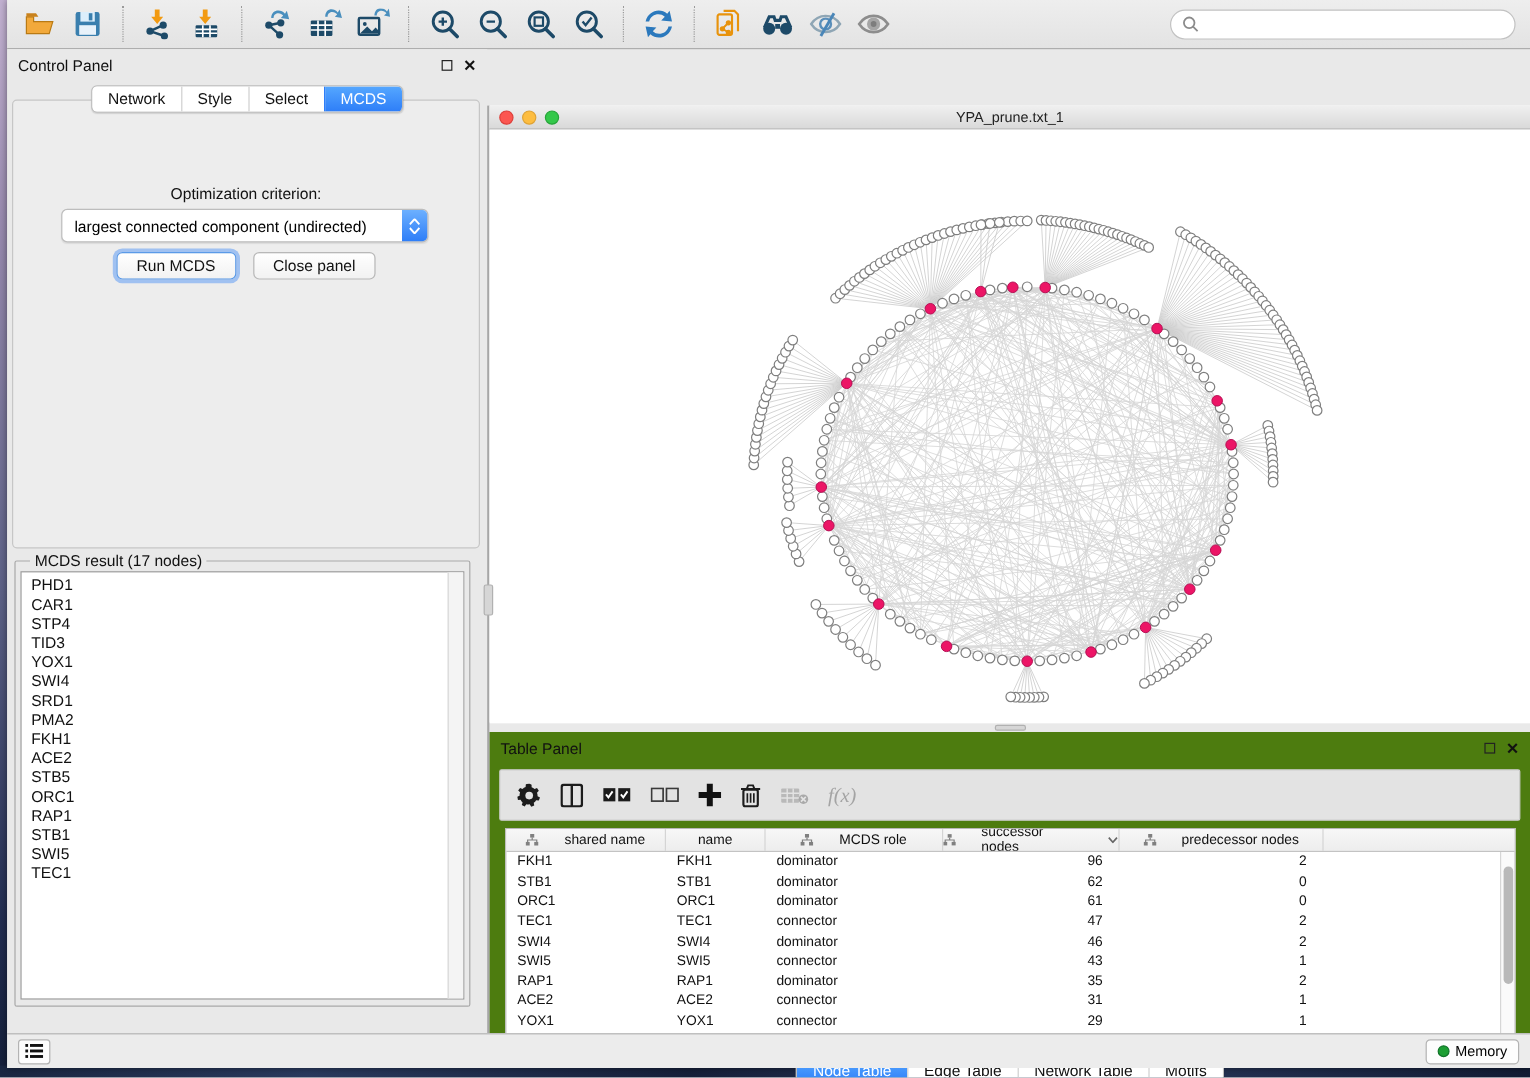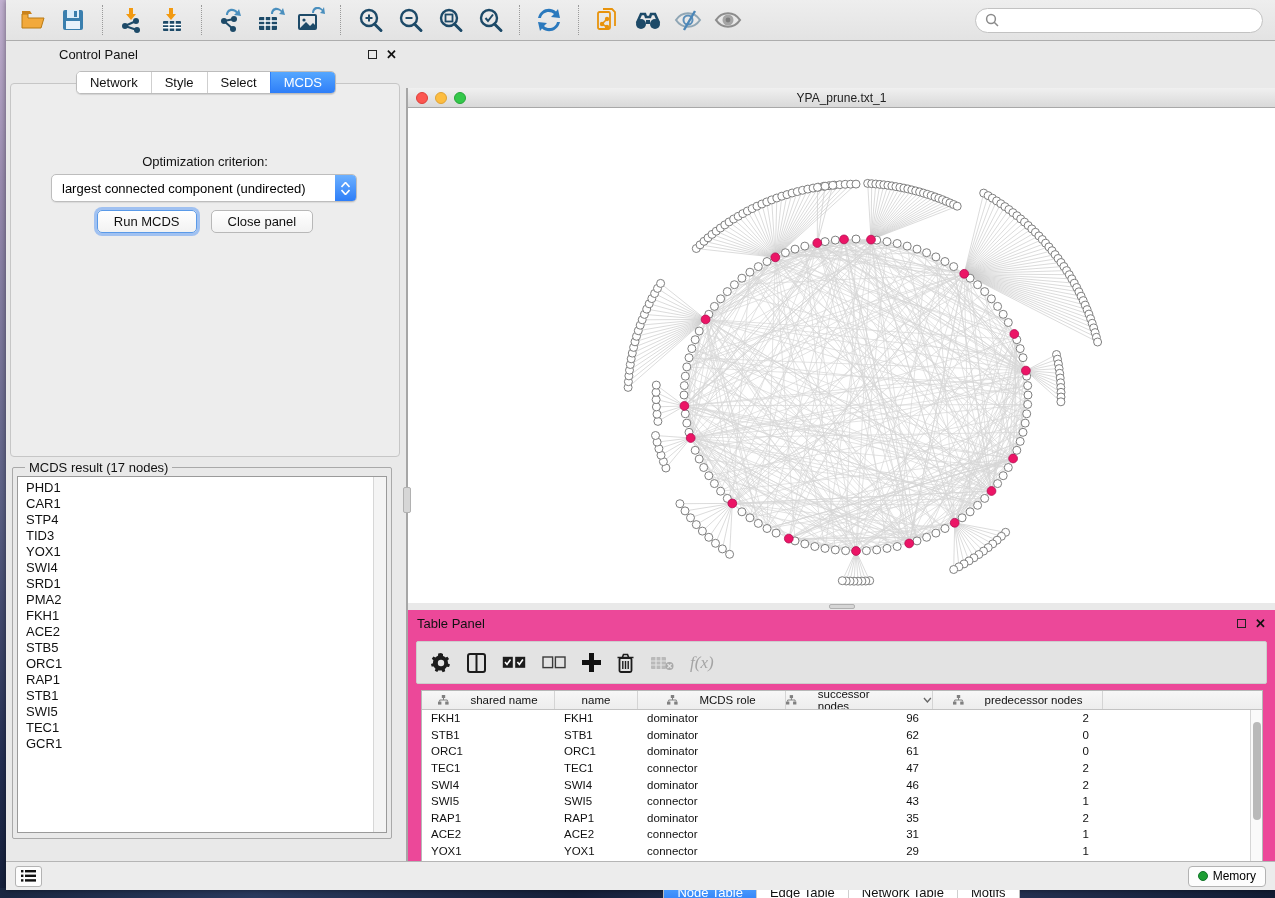--- a/index.html
+++ b/index.html
@@ -23,21 +23,21 @@
   
   #status-bar { position:absolute; left:0; right:0; bottom:0; height:29px; background:#ececec;
     border-top:1px solid #b5b5b5; display:flex; align-items:center; padding:0 9px;margin-top:36px; }
   #list-button { width:27px; height:21px; background:#fdfdfd; border:1px solid #b3b3b3; border-radius:3px;
     display:flex; align-items:center; justify-content:center; }
   #memory-button { margin-left:auto; height:21px; background:#fdfdfd; border:1px solid #b3b3b3; border-radius:4px;
     display:flex; align-items:center; gap:5px; padding:0 9px; font-size:12px; }
   .green-dot { width:10px; height:10px; border-radius:50%; background:#1c9e33; border:1px solid #12742a; }
 
   
-  #control-panel { position:absolute; left:0; top:41px; width:400px; bottom:29px; background:#e9e9e9;padding-left:44px; }
+  #control-panel { position:absolute; left:0; top:41px; width:400px; bottom:29px; background:#e9e9e9; }
   .panel-header { height:26px; display:flex; align-items:center; padding:0 9px; font-size:13px; color:#111; }
   .panel-header .win-icons { margin-left:auto; display:flex; gap:9px; align-items:center; }
   .float-box { width:9px; height:9px; border:1.5px solid #222; }
   .close-x { font-size:13px; font-weight:bold; color:#111; line-height:9px; }
 
   .seg-tabs { display:flex; border:1px solid #bcbcbc; border-radius:5px; overflow:hidden; background:#fff;
     box-shadow:0 1px 1px rgba(0,0,0,.12); }
   .seg-tab { padding:3px 13px; font-size:13px; background:#fff; border-left:1px solid #cfcfcf; color:#111; }
   .seg-tab:first-child { border-left:none; }
   .seg-tab.active { background:linear-gradient(#55a7ff,#2e7ef8); color:#fff; border-left-color:#2e7ef8; }
@@ -78,21 +78,21 @@
   .t-yellow { background:#fdbd40; border:1px solid #dfa335; }
   .t-green { background:#34c84a; border:1px solid #27a53a; }
   #net-title { position:absolute; left:0; right:0; text-align:center; font-size:12px; color:#222; }
   #net-canvas { position:relative; width:100%; height:494px; background:#fff; }
 
   #h-splitter { position:absolute; left:0; right:0; top:515px; height:7px; background:#e9e9e9; }
   .h-grip { position:absolute; left:50%; top:1px; width:26px; height:5px; margin-left:-13px; background:#d6d6d6;
     border:1px solid #b1b1b1; border-radius:2px; }
 
   
-  #table-panel { position:absolute; left:0; right:0; top:522px; bottom:0; background:#ec4899; }
+  #table-panel { position:absolute; left:0; right:0; top:522px; bottom:0; background:#4d7c0f; }
   #tp-toolbar { position:absolute; left:8px; right:8px; top:31px; height:43px; background:#e3e3e3;
     border:1px solid #cdcdcd; border-radius:2px; display:flex; align-items:center; gap:16px; padding:0 14px; }
   .tp-icon { display:flex; align-items:center; justify-content:center; }
   #fx-label { font-family:"Liberation Serif", serif; font-style:italic; font-size:17px; color:#a4a4a4; }
 
   #node-table { position:absolute; left:13px; right:12px; top:80px; height:187px; background:#fff;
     border:1px solid #b7b7b7; display:flex; flex-direction:column; }
   #nt-header { display:flex; height:19px; background:linear-gradient(#f7f7f7,#ededed); border-bottom:1px solid #c3c3c3; flex:none; }
   .nt-hcell { display:flex; align-items:center; justify-content:center; gap:21px; font-size:11.5px; color:#111;
     border-right:1px solid #d4d4d4; overflow:hidden; }
@@ -307,21 +307,20 @@
               <div class="mcds-item">SRD1</div>
               <div class="mcds-item">PMA2</div>
               <div class="mcds-item">FKH1</div>
               <div class="mcds-item">ACE2</div>
               <div class="mcds-item">STB5</div>
               <div class="mcds-item">ORC1</div>
               <div class="mcds-item">RAP1</div>
               <div class="mcds-item">STB1</div>
               <div class="mcds-item">SWI5</div>
               <div class="mcds-item">TEC1</div>
-              <div class="mcds-item">GCR1</div>
             </div>
           <div id="mcds-scroll"></div>
         </div>
       </div>
     </div>
 
     <div id="right-area">
       <div class="v-grip"></div>
 
       <div id="network-window">

